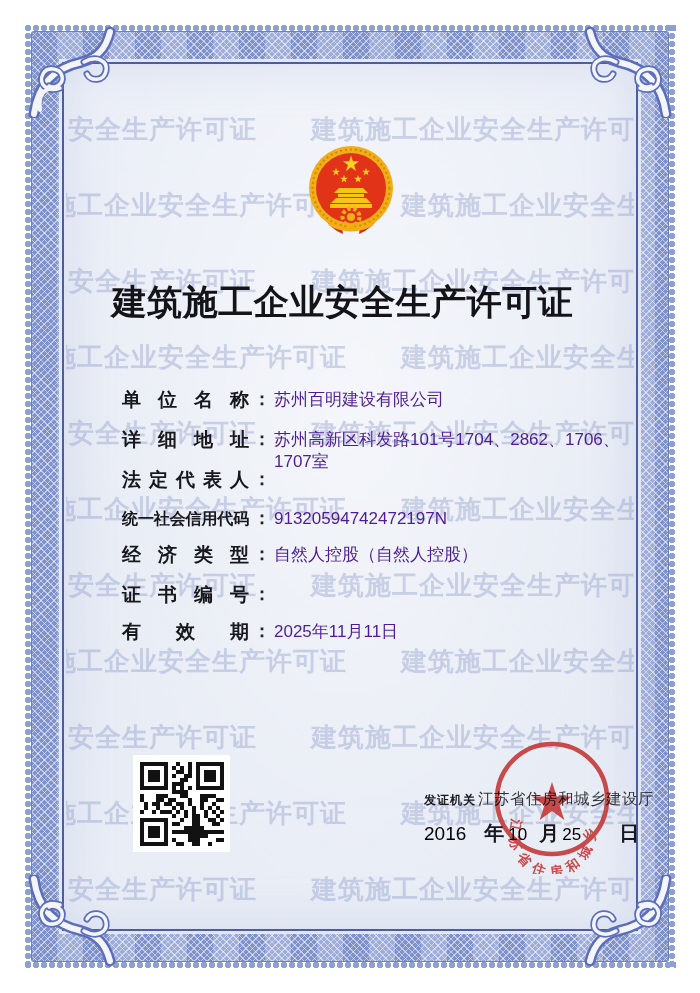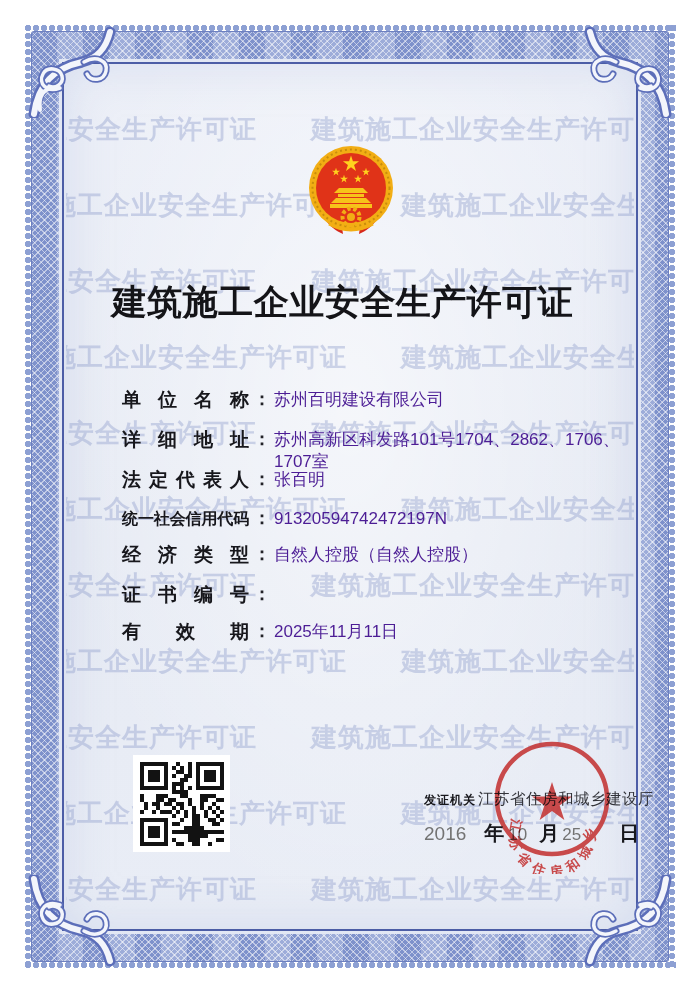--- a/index.html
+++ b/index.html
@@ -61,21 +61,21 @@
     width:352px;font-size:17px;color:#4c1d95;line-height:22px;padding-top:1px;word-break:break-all;
   }
   .row-0{top:388px;} .row-1{top:428px;} .row-2{top:468px;} .row-3{top:507px;}
   .row-4{top:543px;} .row-5{top:583px;} .row-6{top:620px;}
   .qr-box{position:absolute;left:133px;top:755px;width:97px;height:97px;background:#ffffff;
     display:flex;align-items:center;justify-content:center;}
   .issuer-row{position:absolute;left:424px;top:789px;display:flex;align-items:baseline;white-space:nowrap;}
   .issuer-label{font-weight:700;font-size:12px;color:#17171c;letter-spacing:1px;}
   .issuer-value{font-size:15.5px;color:#33343a;letter-spacing:0.5px;margin-left:2px;}
   .date-row{position:absolute;left:424px;top:820px;display:flex;align-items:baseline;white-space:nowrap;}
-  .date-num{font-size:19px;color:#737373;}
+  .date-num{font-size:19px;color:#000000;}
   .date-unit{font-size:20px;font-weight:700;color:#17171c;}
   .d-year{margin-left:0;} .u-year{margin-left:18px;} .d-month{margin-left:4px;font-size:17px;}
   .u-month{margin-left:12px;} .d-day{margin-left:3px;font-size:17px;} .u-day{margin-left:38px;}
   .seal{position:absolute;left:477px;top:724px;width:150px;height:150px;z-index:6;
     mix-blend-mode:multiply;opacity:.92;}
 </style>
 </head>
 <body>
 
 <div class="page">
@@ -195,21 +195,20 @@
         </div>
         <div class="field-row row-2">
           <span class="label">
             <span>法</span>
             <span>定</span>
             <span>代</span>
             <span>表</span>
             <span>人</span>
           </span>
           <span class="colon">：</span>
-          <span class="value">张百明</span>
         </div>
         <div class="field-row row-3 long-label">
           <span class="label">
             <span>统</span>
             <span>一</span>
             <span>社</span>
             <span>会</span>
             <span>信</span>
             <span>用</span>
             <span>代</span>

